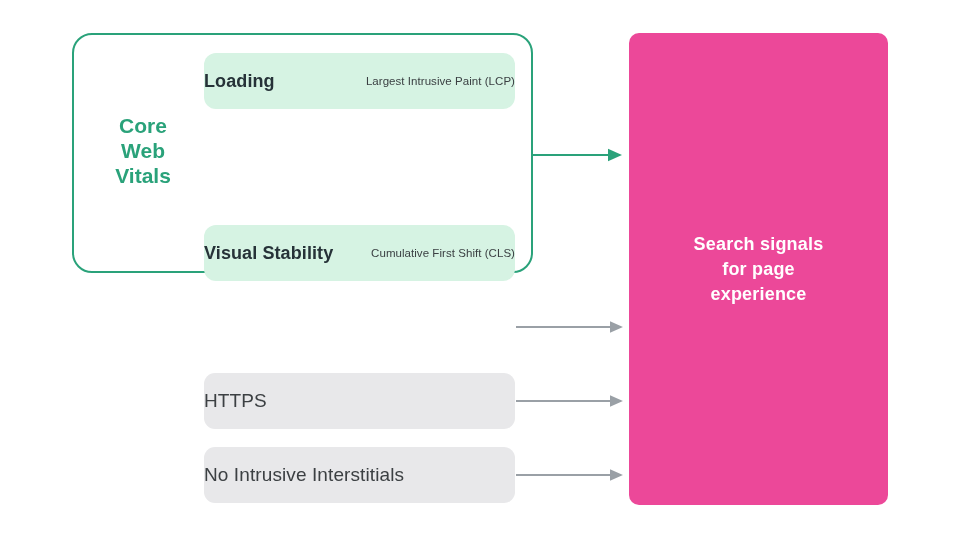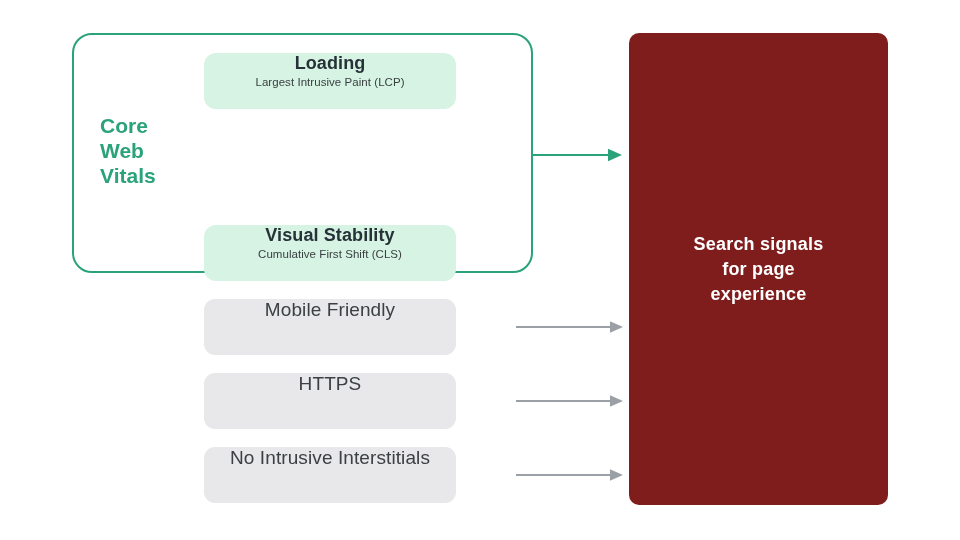--- a/index.html
+++ b/index.html
@@ -24,34 +24,34 @@
   }
   .cwv-label{
     position:absolute;
     left:100px; top:113px;
     width:86px;
     color:#2aa27a;
     font-size:21px;
     font-weight:bold;
     line-height:25px;
     letter-spacing:0px;
-    text-align:left;
+    text-align:center;
     white-space:pre-line;
   }
 
   
   .card{
     position:absolute;
     left:204px;
-    width:252px;
+    width:311px;
     box-sizing:border-box;
     display:flex;
-    flex-direction:column;
+    flex-direction:row;
     align-items:center;
-    justify-content:flex-start;
+    justify-content:space-between;
     border-radius:12px;
   }
   .card-green{ background:#d6f3e3; height:56px; }
   .card-gray { background:#e8e8ea; height:56px; border-radius:11px;}
 
   .card-title{
     color:#263238;
     font-size:18px;
     font-weight:bold;
     line-height:21px;
@@ -79,21 +79,21 @@
   .pos-visual{ top:211px;margin-top:14px; }
   .pos-mobile{ top:299px; }
   .pos-https{ top:373px; }
   .pos-interstitials{ top:447px; }
 
   
   .blue-panel{
     position:absolute;
     left:629px; top:33px;
     width:259px; height:472px;
-    background:#7f1d1d;
+    background:#ec4899;
     border-radius:10px;
     display:flex;
     align-items:center;
     justify-content:center;
   }
   .blue-text{
     color:#ffffff;
     font-size:18px;
     font-weight:bold;
     line-height:25px;
@@ -124,23 +124,20 @@
     <div class="card-title">Loading</div>
     <div class="card-sub">Largest Intrusive Paint (LCP)</div>
   </div>
 
 
   <div class="card card-green pos-visual">
     <div class="card-title">Visual Stability</div>
     <div class="card-sub">Cumulative First Shift (CLS)</div>
   </div>
 
-  <div class="card card-gray pos-mobile">
-    <div class="card-plain">Mobile Friendly</div>
-  </div>
 
   <div class="card card-gray pos-https">
     <div class="card-plain">HTTPS</div>
   </div>
 
   <div class="card card-gray pos-interstitials">
     <div class="card-plain">No Intrusive Interstitials</div>
   </div>
 
   <div class="blue-panel">

